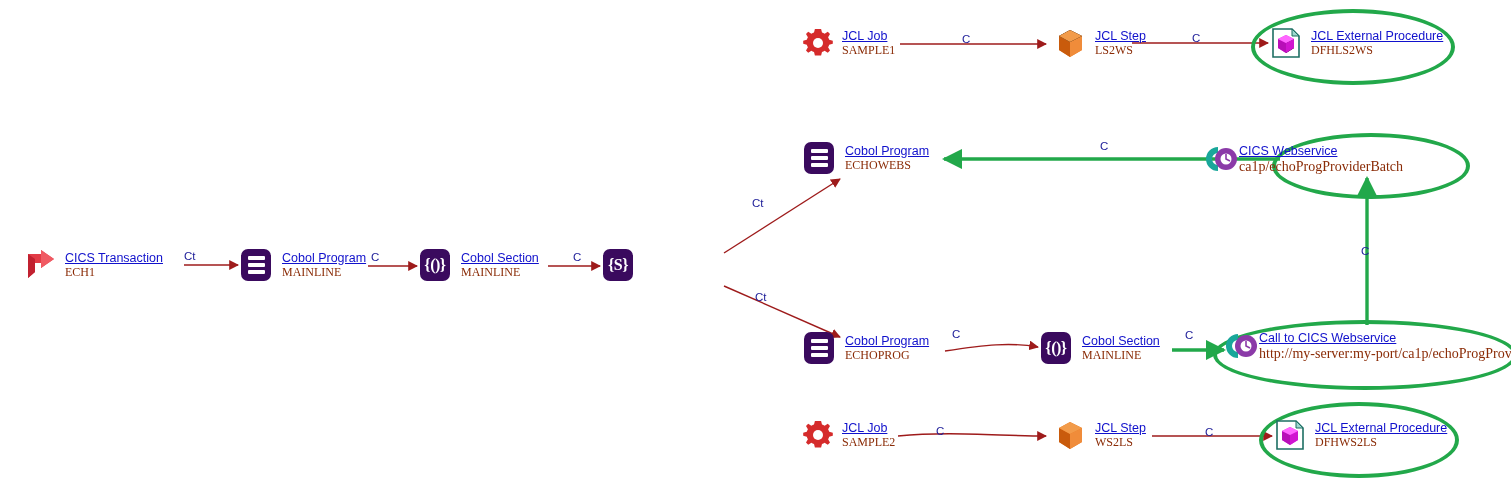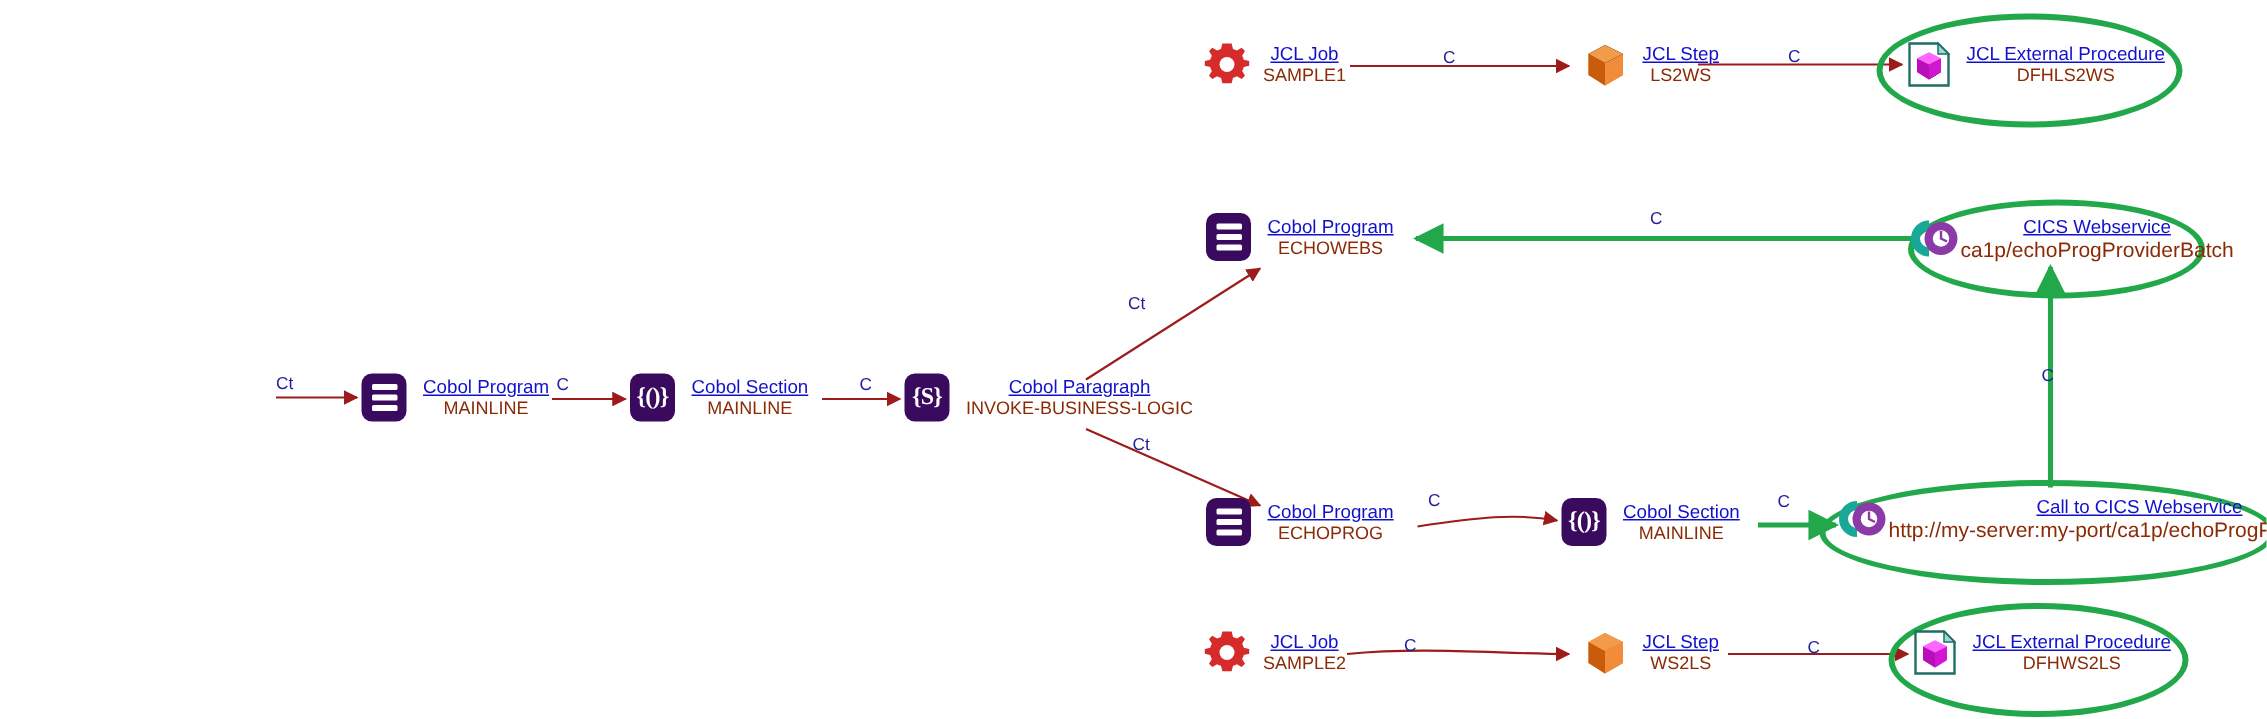--- a/index.html
+++ b/index.html
@@ -5,28 +5,28 @@
   html,body{margin:0;padding:0;background:#ffffff;}
   body{
     width:1511px;height:479px;position:relative;overflow:hidden;
     font-family:"Liberation Sans","DejaVu Sans",sans-serif;
   }
   #canvas{position:absolute;left:0;top:0;width:1511px;height:479px;}
   svg.edges{position:absolute;left:0;top:0;width:1511px;height:479px;pointer-events:none;}
 
   .node{position:absolute;display:flex;align-items:center;white-space:nowrap;}
   .node .icon{flex:0 0 auto;width:34px;height:34px;position:relative;margin-right:7px;}
-  .node .labels{display:flex;flex-direction:column;justify-content:center;line-height:1.12;align-items:center;}
+  .node .labels{display:flex;flex-direction:column;justify-content:center;line-height:1.12;}
   .node .title{
     color:#1111cc;text-decoration:underline;font-size:12.5px;
     font-family:"Liberation Sans","DejaVu Sans",sans-serif;
   }
   .node .sub{
     color:#8a2b06;font-size:12px;margin-top:1px;
-    font-family:Liberation Sans, sans-serif;
+    font-family:Liberation Serif, serif;
   }
   .node .sub.small{font-size:14px;}
 
   .edge-label{
     position:absolute;color:#20209a;font-size:11.5px;
     font-family:"Liberation Sans","DejaVu Sans",sans-serif;
     background:transparent;
   }
 
   
@@ -129,20 +129,33 @@
     <g>
       <line x1="1152" y1="436" x2="1272" y2="436" stroke="#9e1b1b" stroke-width="1.4" marker-end="url(#arrRed)"></line>
     </g>
   </svg>
 
   <div class="hl-ellipse" style="left:1251px;top:9px;width:196px;height:68px;"></div>
   <div class="hl-ellipse" style="left:1272px;top:133px;width:190px;height:58px;"></div>
   <div class="hl-ellipse" style="left:1213px;top:320px;width:296px;height:62px;"></div>
   <div class="hl-ellipse" style="left:1259px;top:402px;width:192px;height:68px;"></div>
 
+  <div class="node" style="left:24px;top:248px;">
+    <span class="icon">
+      <svg class="ic-cics" viewBox="0 0 34 34">
+        <path d="M4,6 L17,6 L17,2 L30,11 L17,20 L17,15 L11,15 L11,24 L4,30 Z" fill="#e23b46"></path>
+        <path d="M4,6 L11,11 L11,24 L4,30 Z" fill="#c12130"></path>
+        <path d="M17,2 L30,11 L17,20 Z" fill="#f05a63"></path>
+      </svg>
+    </span>
+    <span class="labels">
+      <span class="title">CICS Transaction</span>
+      <span class="sub">ECH1</span>
+    </span>
+  </div>
 
   <div class="node" style="left:241px;top:248px;">
     <span class="icon">
       <span class="ic-cobolprog">
           <i></i>
           <i></i>
           <i></i>
         </span>
     </span>
     <span class="labels">
@@ -157,24 +170,20 @@
     </span>
     <span class="labels">
       <span class="title">Cobol Section</span>
       <span class="sub">MAINLINE</span>
     </span>
   </div>
 
   <div class="node" style="left:603px;top:248px;">
     <span class="icon">
       <span class="ic-braces">{S}</span>
-    </span>
-    <span class="labels">
-      <span class="title">Cobol Paragraph</span>
-      <span class="sub">INVOKE-BUSINESS-LOGIC</span>
     </span>
   </div>
 
   <div class="node" style="left:804px;top:141px;">
     <span class="icon">
       <span class="ic-cobolprog">
           <i></i>
           <i></i>
           <i></i>
         </span>
@@ -294,21 +303,21 @@
         <path d="M16,17 L24,13 L24,22 L16,27 Z" fill="#d016d0"></path>
         <path d="M8,13 L16,9 L24,13 L16,17 Z" fill="#ff66ff"></path>
       </svg>
     </span>
     <span class="labels">
       <span class="title">JCL External Procedure</span>
       <span class="sub">DFHWS2LS</span>
     </span>
   </div>
 
-  <div class="node" style="left:1272px;top:144px;">
+  <div class="node" style="left:1204px;top:144px;">
     <span class="icon" style="width:30px;height:30px;margin-right:5px;">
       <svg class="ic-ws" viewBox="0 0 34 30">
         <path d="M16,2 a13,13 0 1 0 0,26 a13,13 0 1 0 0,-26 Z" fill="none"></path>
         <path d="M14,3 a12,12 0 1 0 0,24 L14,21 a6,6 0 1 1 0,-12 Z" fill="#19a79a"></path>
         <circle cx="22" cy="15" r="11" fill="#8b3aa8"></circle>
         <circle cx="22" cy="15" r="5.5" fill="#ffffff"></circle>
         <path d="M22,10 L22,15 L26,17" stroke="#8b3aa8" stroke-width="1.6" fill="none"></path>
       </svg>
     </span>
     <span class="labels">

